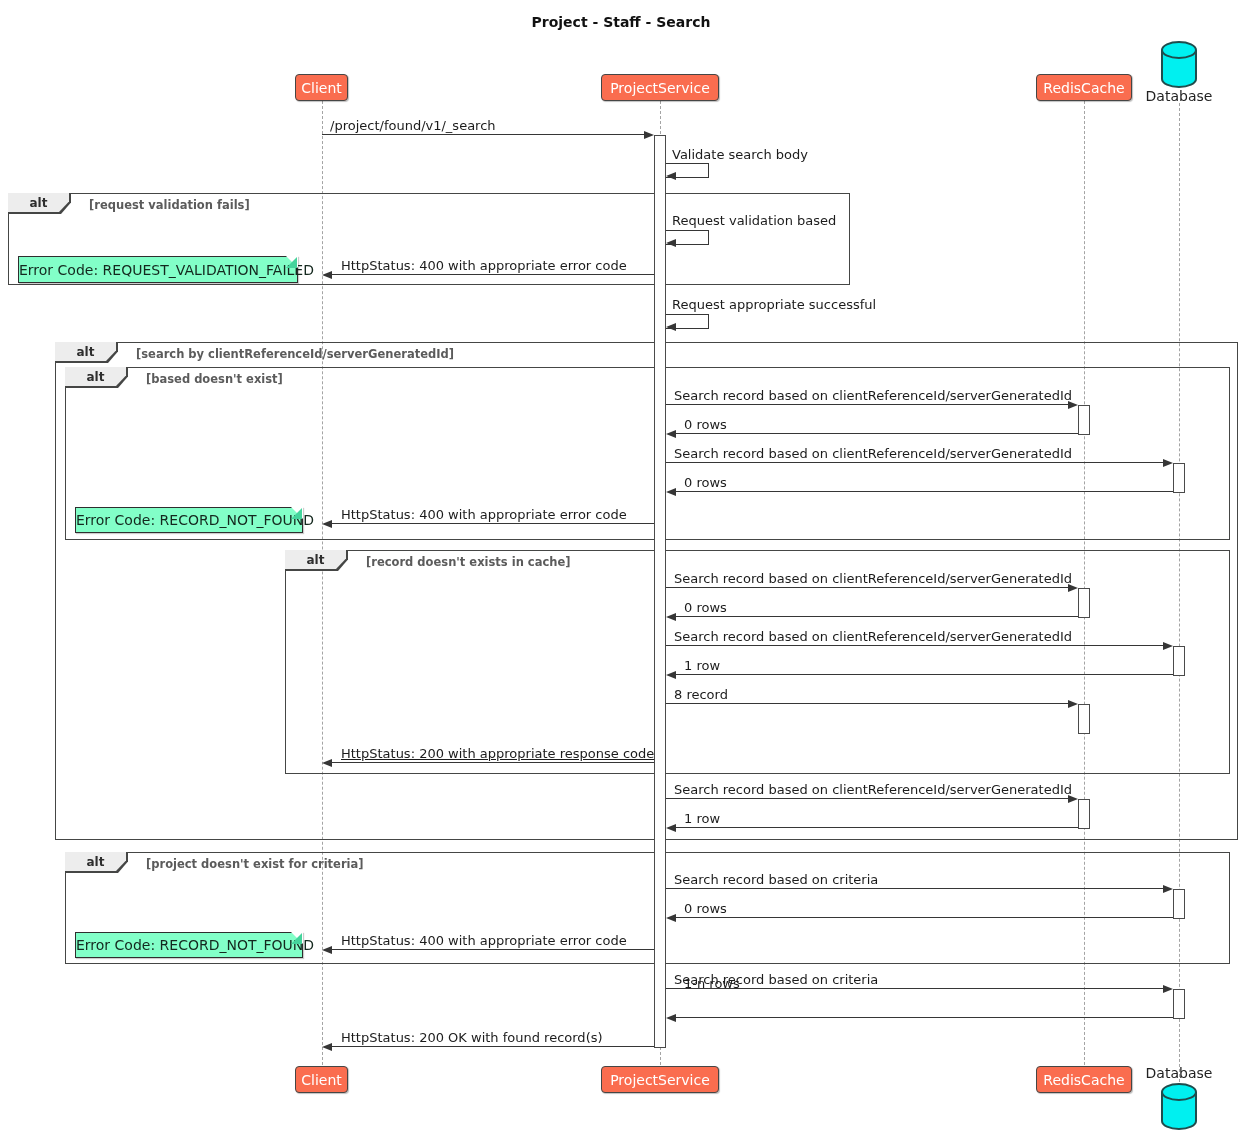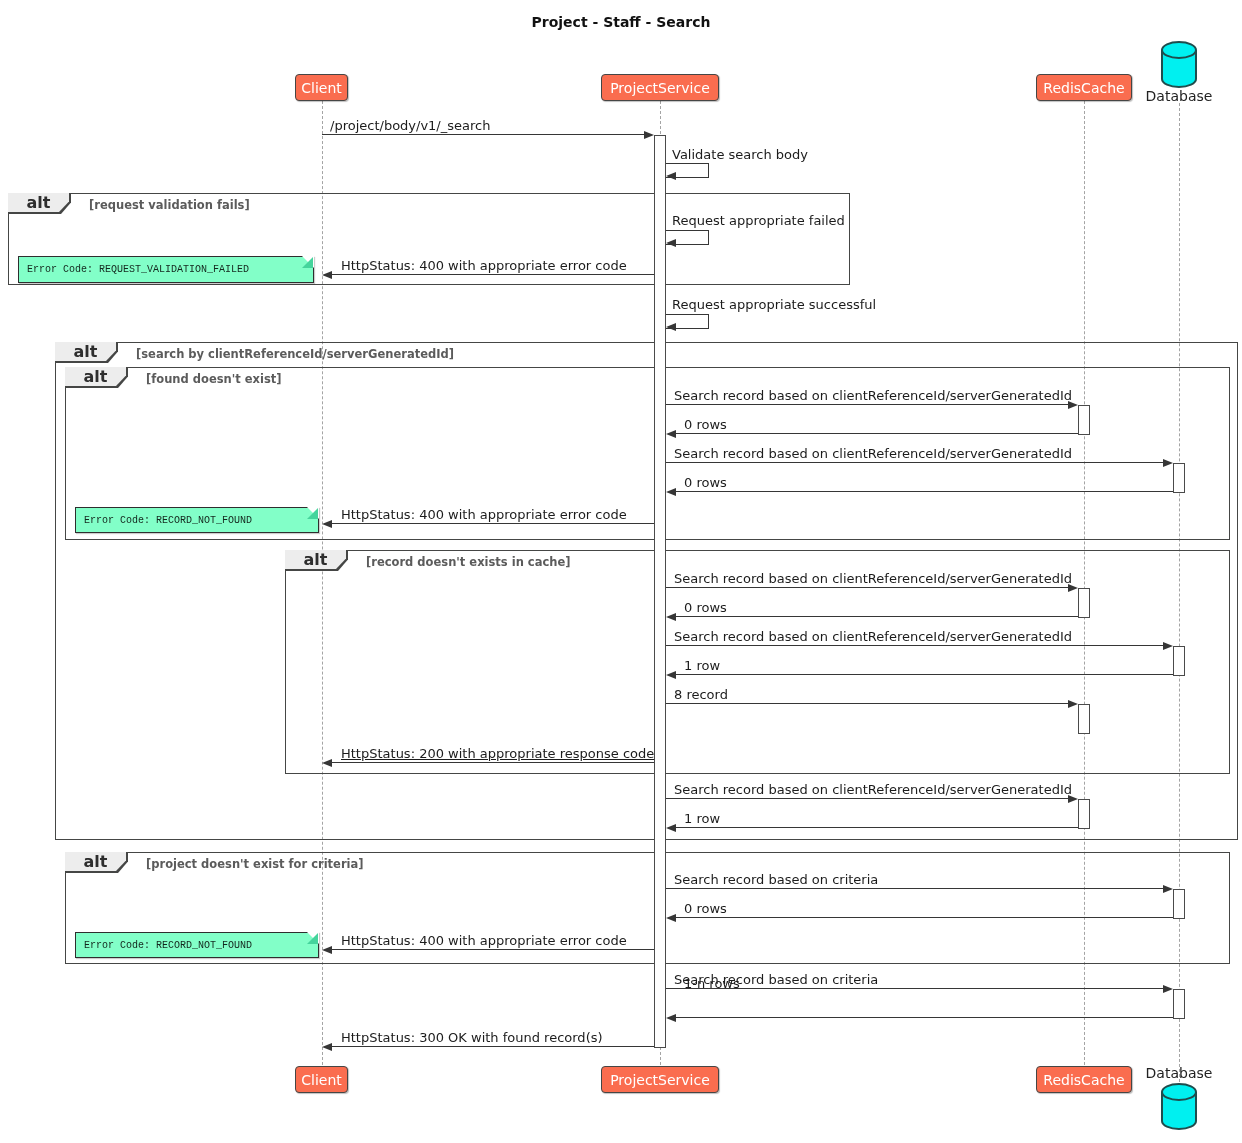--- a/index.html
+++ b/index.html
@@ -20,37 +20,37 @@
   .act{position:absolute;width:10px;background:#fefefe;border:1px solid #4a4a4a;}
   
   .frame{position:absolute;border:1.2px solid var(--frame-border,#454645);}
   .tab-outer{position:absolute;left:-1px;top:-1px;width:63px;height:21px;
              background:var(--frame-border,#454645);
              clip-path:polygon(0 0,100% 0,100% 45%,calc(100% - 10px) 100%,0 100%);}
   .tab-inner{position:absolute;left:0;top:0;width:61px;height:19px;
              background:var(--tab-fill,#ededed);
              clip-path:polygon(0 0,100% 0,100% 45%,calc(100% - 10px) 100%,0 100%);
              display:flex;align-items:center;justify-content:center;
-             font-size:16px;font-weight:bold;color:#2e2e2e;}
+             font-size:12px;font-weight:bold;color:#2e2e2e;}
   .cond{position:absolute;left:80px;top:4px;font-size:11.5px;font-weight:bold;
         color:var(--cond-color,#5b5b5b);white-space:nowrap;text-align:right;}
   
   .mlabel{position:absolute;font-size:13px;color:var(--text-color,#1c1c1c);white-space:nowrap;}
   .mline{position:absolute;height:0;border-top:1px solid var(--line-color,#363636);}
   .ar{position:absolute;width:0;height:0;border-top:4px solid transparent;
       border-bottom:4px solid transparent;border-left:10px solid var(--line-color,#363636);}
   .al{position:absolute;width:0;height:0;border-top:4px solid transparent;
       border-bottom:4px solid transparent;border-right:10px solid var(--line-color,#363636);}
   .selfloop{position:absolute;width:42px;height:13px;
             border:1px solid var(--line-color,#363636);border-left:none;}
   
   .note{position:absolute;background:var(--note-fill,#82ffc8);
-        border:1px solid #2e2e2e;font-size:10px;color:#14281e;
-        display:flex;align-items:center;padding:0 8px;white-space:nowrap;
-        box-shadow:1px 1px 1px rgba(0,0,0,.2);font-family:Liberation Mono, monospace;}
+        border:1px solid #2e2e2e;font-size:14px;color:#14281e;
+        display:flex;align-items:center;padding:0 0;white-space:nowrap;
+        box-shadow:1px 1px 1px rgba(0,0,0,.2);}
   .note::before{content:"";position:absolute;top:-1px;right:-1px;
         border-top:12px solid #ffffff;border-left:12px solid transparent;}
   .note::after{content:"";position:absolute;top:-1px;right:-1px;
         border-bottom:11px solid var(--note-fold,#45d49c);border-left:11px solid transparent;
         transform:translate(-1px,1px);}
 </style>
 </head>
 <body>
 
 <div class="canvas">
@@ -71,21 +71,21 @@
   <div class="frame" style="left:55px;top:342px;width:1181px;height:496px;">
     <div class="tab-outer">
         <div class="tab-inner">alt</div>
       </div>
     <div class="cond">[search by clientReferenceId/serverGeneratedId]</div>
   </div>
   <div class="frame" style="left:65px;top:367px;width:1163px;height:171px;">
     <div class="tab-outer">
         <div class="tab-inner">alt</div>
       </div>
-    <div class="cond">[found doesn't exist]</div>
+    <div class="cond">[based doesn't exist]</div>
   </div>
   <div class="frame" style="left:285px;top:550px;width:943px;height:222px;">
     <div class="tab-outer">
         <div class="tab-inner">alt</div>
       </div>
     <div class="cond">[record doesn't exists in cache]</div>
   </div>
   <div class="frame" style="left:65px;top:852px;width:1163px;height:110px;">
     <div class="tab-outer">
         <div class="tab-inner">alt</div>
@@ -96,29 +96,29 @@
   <div class="act" style="left:654px;top:135px;height:911px;"></div>
   <div class="act" style="left:1078px;top:405px;height:28px;"></div>
   <div class="act" style="left:1078px;top:588px;height:28px;"></div>
   <div class="act" style="left:1078px;top:704px;height:28px;"></div>
   <div class="act" style="left:1078px;top:799px;height:28px;"></div>
   <div class="act" style="left:1173px;top:463px;height:28px;"></div>
   <div class="act" style="left:1173px;top:646px;height:28px;"></div>
   <div class="act" style="left:1173px;top:889px;height:28px;"></div>
   <div class="act" style="left:1173px;top:989px;height:28px;"></div>
 
-  <div class="mlabel" style="left:330px;top:118px;">/project/body/v1/_search</div>
+  <div class="mlabel" style="left:330px;top:118px;">/project/found/v1/_search</div>
   <div class="mline" style="left:322px;top:134px;width:322px;"></div>
   <div class="ar" style="left:644px;top:131px;"></div>
 
   <div class="mlabel" style="left:672px;top:147px;">Validate search body</div>
   <div class="selfloop" style="left:666px;top:163px;"></div>
   <div class="al" style="left:666px;top:172px;"></div>
 
-  <div class="mlabel" style="left:672px;top:213px;">Request appropriate failed</div>
+  <div class="mlabel" style="left:672px;top:213px;">Request validation based</div>
   <div class="selfloop" style="left:666px;top:230px;"></div>
   <div class="al" style="left:666px;top:239px;"></div>
 
   <div class="mlabel" style="left:341px;top:258px;">HttpStatus: 400 with appropriate error code</div>
   <div class="mline" style="left:332px;top:274px;width:322px;"></div>
   <div class="al" style="left:322px;top:271px;"></div>
 
   <div class="mlabel" style="left:672px;top:297px;">Request appropriate successful</div>
   <div class="selfloop" style="left:666px;top:314px;"></div>
   <div class="al" style="left:666px;top:323px;"></div>
@@ -188,21 +188,21 @@
   <div class="al" style="left:322px;top:946px;"></div>
 
   <div class="mlabel" style="left:674px;top:972px;">Search record based on criteria</div>
   <div class="mline" style="left:666px;top:988px;width:497px;"></div>
   <div class="ar" style="left:1163px;top:985px;"></div>
 
   <div class="mlabel" style="left:684px;top:976px;">1-n rows</div>
   <div class="mline" style="left:676px;top:1017px;width:497px;"></div>
   <div class="al" style="left:666px;top:1014px;"></div>
 
-  <div class="mlabel" style="left:341px;top:1030px;">HttpStatus: 300 OK with found record(s)</div>
+  <div class="mlabel" style="left:341px;top:1030px;">HttpStatus: 200 OK with found record(s)</div>
   <div class="mline" style="left:332px;top:1046px;width:322px;"></div>
   <div class="al" style="left:322px;top:1043px;"></div>
 
   <div class="note" style="left:18px;top:256px;width:278px;height:25px;">Error Code: REQUEST_VALIDATION_FAILED</div>
   <div class="note" style="left:75px;top:507px;width:226px;height:24px;">Error Code: RECORD_NOT_FOUND</div>
   <div class="note" style="left:75px;top:932px;width:226px;height:24px;">Error Code: RECORD_NOT_FOUND</div>
 
   <div class="pbox" style="left:295px;top:74px;width:51px;">Client</div>
   <div class="pbox" style="left:601px;top:74px;width:116px;">ProjectService</div>
   <div class="pbox" style="left:1036px;top:74px;width:94px;">RedisCache</div>

